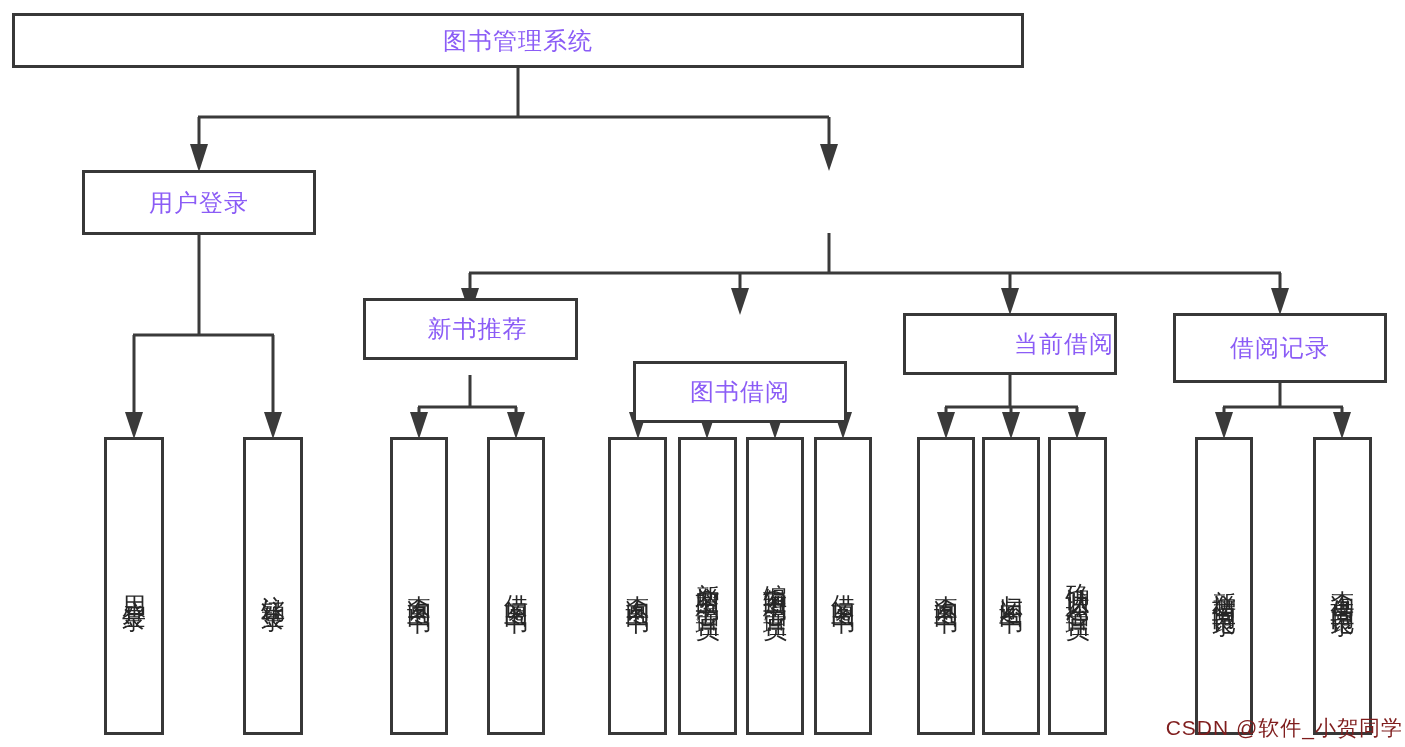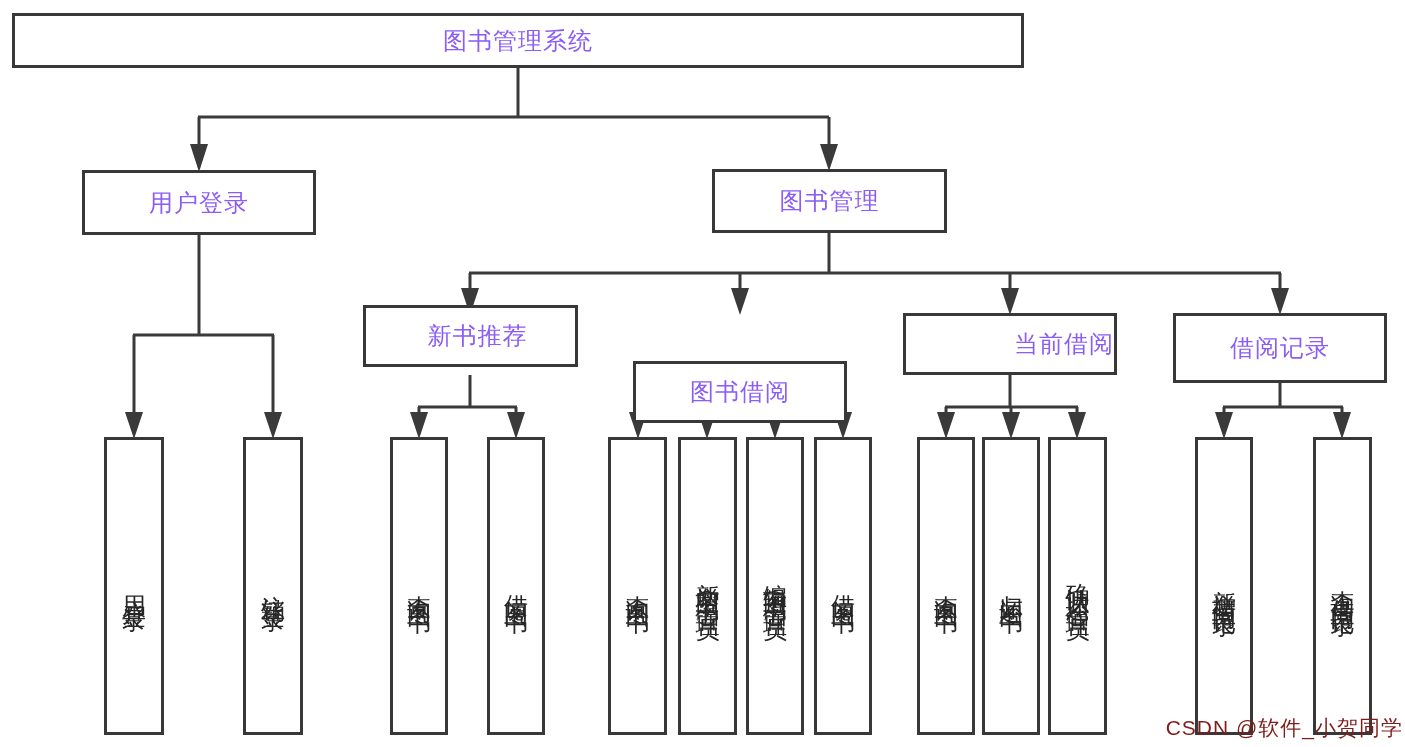--- a/index.html
+++ b/index.html
@@ -101,25 +101,22 @@
     </g>
   </svg>
 
   <div class="node" style="left:12px;top:13px;width:1012px;height:55px;">
     <span>图书管理系统</span>
   </div>
 
   <div class="node" style="left:82px;top:170px;width:234px;height:65px;">
     <span>用户登录</span>
   </div>
-  <div class="node" style="left:712px;top:169px;width:235px;height:64px;">
-    <span>图书管理</span>
-  </div>
 
-  <div class="node" style="left:363px;top:305px;width:215px;height:62px;padding-left:14px;">
+  <div class="node" style="left:363px;top:298px;width:215px;height:62px;padding-left:14px;">
     <span>新书推荐</span>
   </div>
   <div class="node" style="left:633px;top:313px;width:214px;height:62px;margin-top:48px;">
     <span>图书借阅</span>
   </div>
   <div class="node" style="left:903px;top:313px;width:214px;height:62px;justify-content:flex-end;">
     <span>当前借阅</span>
   </div>
   <div class="node" style="left:1173px;top:313px;width:214px;height:70px;">
     <span>借阅记录</span>

